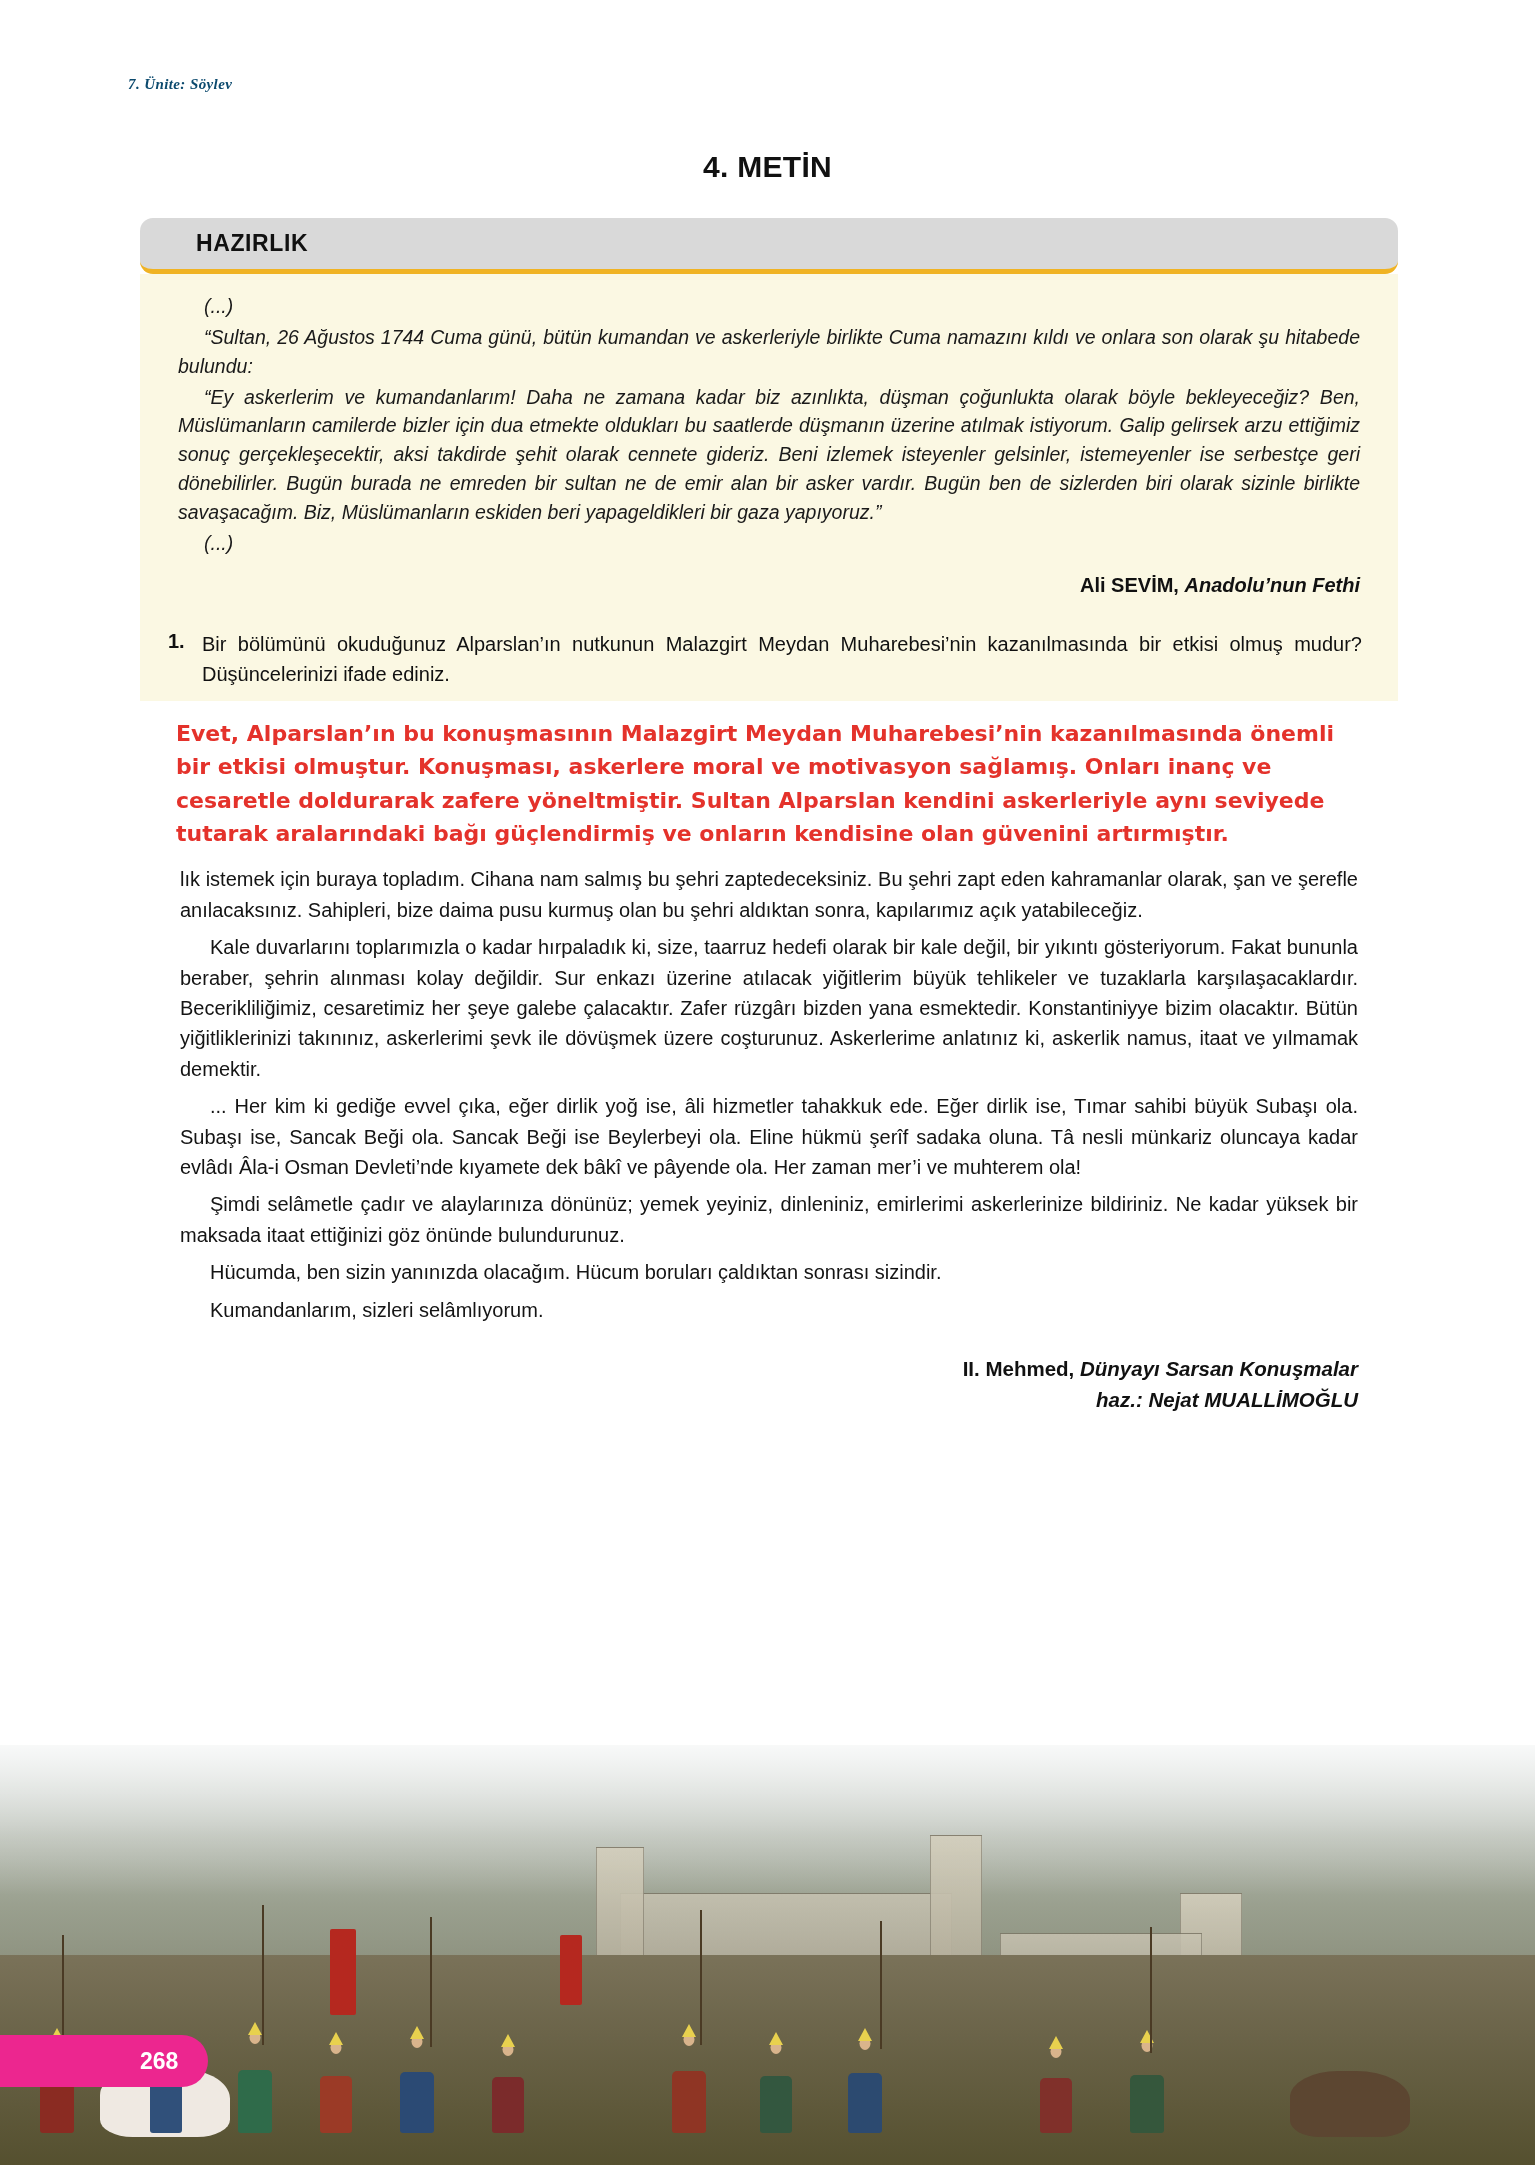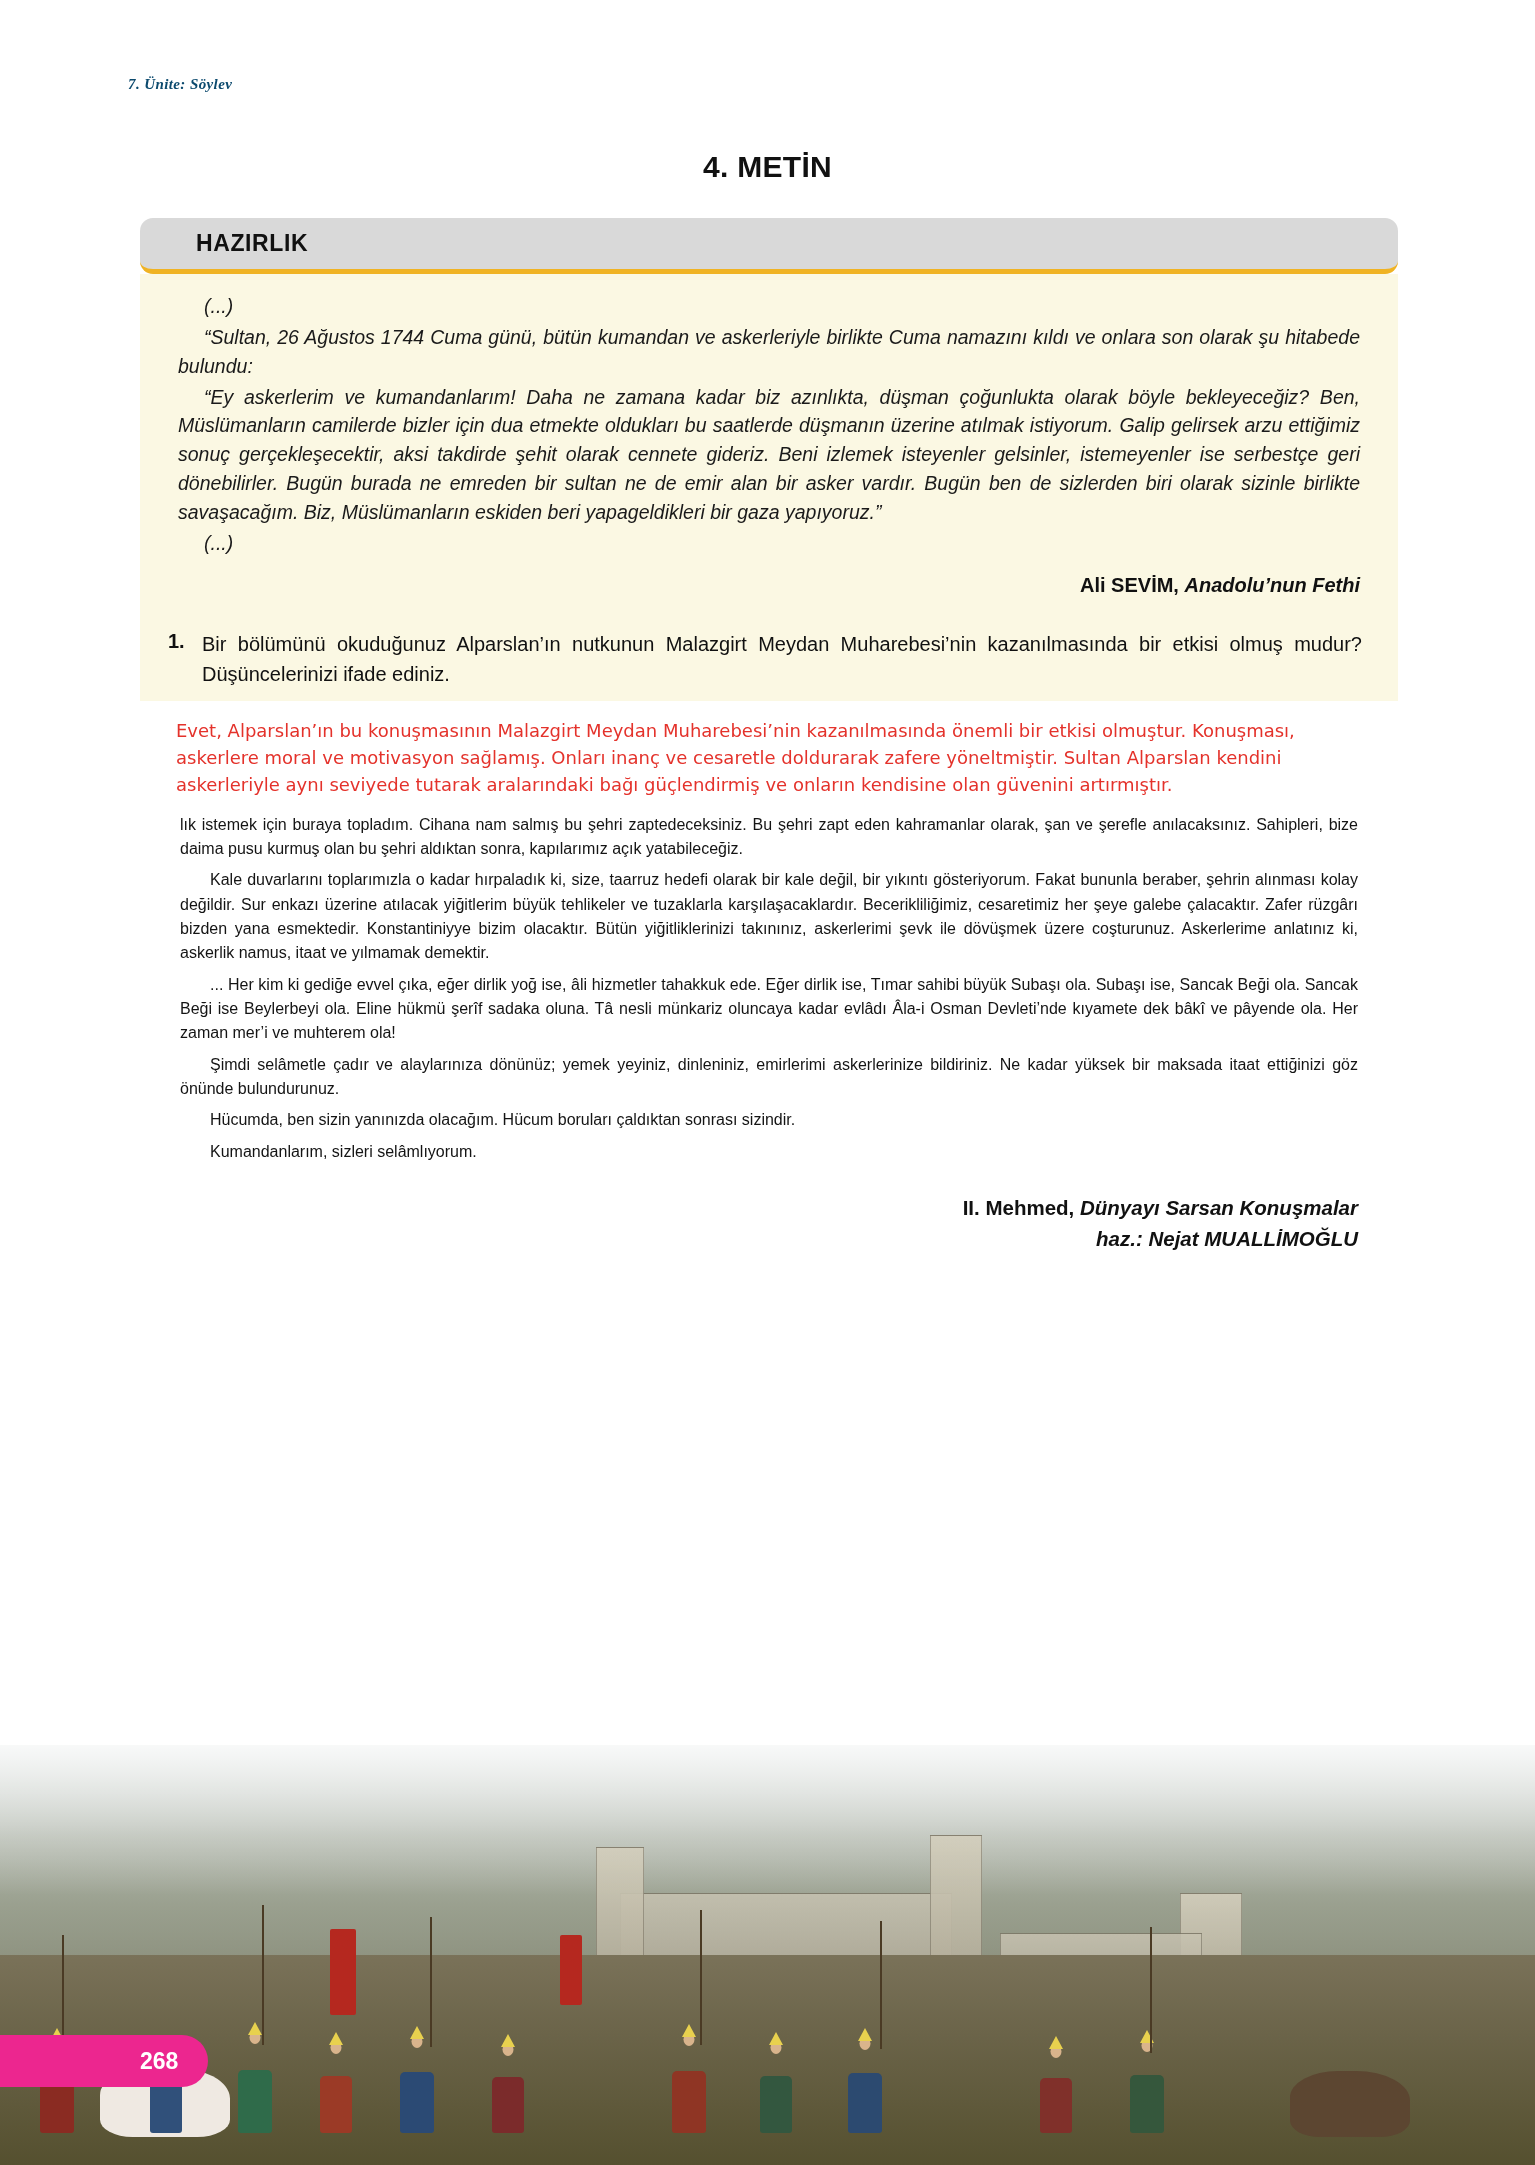--- a/index.html
+++ b/index.html
@@ -209,34 +209,34 @@
   .question-text {
     font-size: 20px;
     line-height: 1.5;
     color: #111;
     text-align: justify;
   }
 
   .handwritten-answer {
     padding: 16px 36px 10px 36px;
     font-family: "DejaVu Sans", sans-serif;
-    font-weight: normal;
-    font-size: 18px;
+    font-weight: bold;
+    font-size: 22px;
     line-height: 1.52;
     color: #e4322b;
     box-sizing: border-box;
   }
 
   .body-text {
     padding: 4px 40px 8px 40px;
     box-sizing: border-box;
   }
   .body-text p {
     margin: 0 0 7px 0;
-    font-size: 16px;
+    font-size: 20px;
     line-height: 1.52;
     color: #141414;
     text-align: justify;
   }
   .body-text p.indent { text-indent: 30px; }
 
   .body-source {
     padding: 14px 40px 34px 40px;
     text-align: right;
     font-size: 20.5px;

